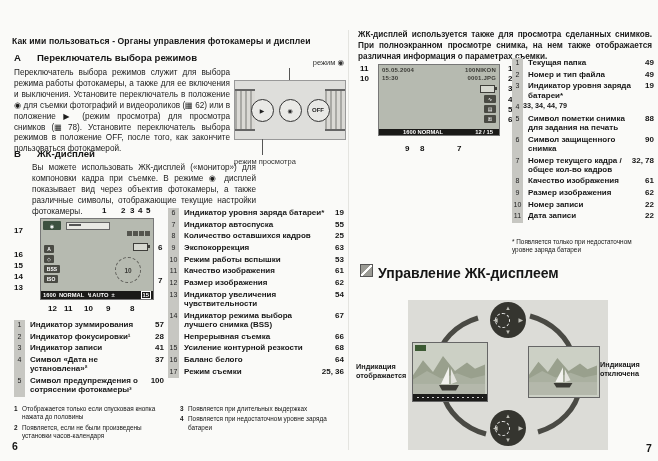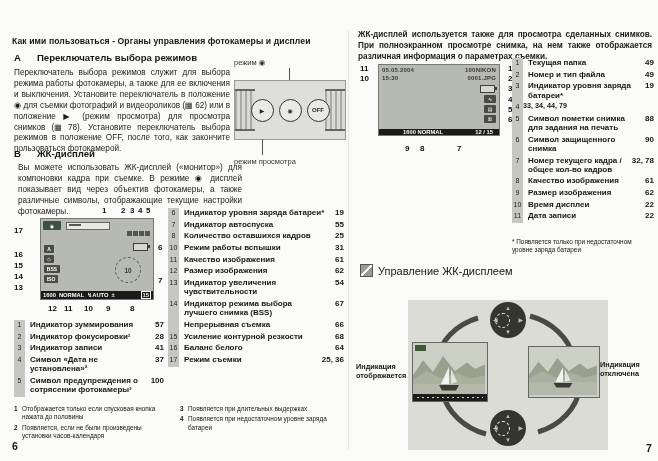--- a/index.html
+++ b/index.html
@@ -19,21 +19,21 @@
         background:linear-gradient(90deg,#c7c7c2 0,#c7c7c2 11px,rgba(0,0,0,0) 11px)}
   .row{display:flex;margin-bottom:2.5px}
   .n{flex:0 0 11px;text-align:center;font-size:7px;color:#222;padding-top:1px}
   .l{flex:1;font-weight:bold;padding:0 3px 0 5px}
   .p{font-weight:bold;white-space:nowrap;text-align:right;min-width:14px}
   .fn{position:absolute;font-size:6.4px;line-height:1.3}
   .fnrow{display:flex;margin-bottom:2px}
   .fnn{flex:0 0 8px;font-weight:bold}
   
   .dialwrap{position:absolute;left:222px;top:22px;width:110px;height:116px}
-  .diallabel{position:absolute;width:100%;text-align:left;font-size:7.5px;color:#333}
+  .diallabel{position:absolute;width:100%;text-align:right;font-size:7.5px;color:#333}
   .vline{position:absolute;width:1px;background:#555}
   .dialbody{position:absolute;left:0;top:22px;width:110px;height:58px;background:#dededb;
             border:1px solid #999;display:flex;align-items:center;justify-content:center;gap:5px}
   .stripe{position:absolute;top:8px;bottom:8px;width:20px;
           background:repeating-linear-gradient(90deg,#a9a9a5 0 2px,#dad9d5 2px 5px);border-top:2px solid #666;border-bottom:2px solid #666}
   .dialbtn{width:21px;height:21px;border:1.6px solid #333;border-radius:50%;background:#e9e9e6;
            display:flex;align-items:center;justify-content:center;font-size:6px;font-weight:bold;color:#222;z-index:2}
   
   .lcd{position:absolute;background:#b6bab0;border:1px solid #777}
   .sbar{position:absolute;left:0;right:0;bottom:0;background:#1a1a18;color:#fff;
@@ -46,21 +46,21 @@
   .timer{position:absolute;width:24px;height:24px;border:1px dashed #5d5d58;border-radius:50%;
          display:flex;align-items:center;justify-content:center;font-size:6.5px;font-weight:bold;color:#3c3c38}
   .zoombar{position:absolute;height:6px;background:#e9e9e4;border:1px solid #666}
   .zoombar::after{content:"";position:absolute;left:2px;top:1px;width:12px;height:2px;background:#555}
   .sq{width:5px;height:5px;background:#54554e;display:inline-block;margin-left:1px}
   .lcdtxt{position:absolute;font-size:6px;font-weight:bold;color:#3a3a35;letter-spacing:.2px}
   .fnum{border:1px solid #fff;padding:0 1px}
   
   .noteicon{position:absolute;width:11px;height:11px;background:#9b9b95;border:1px solid #555;
             background-image:linear-gradient(135deg,rgba(0,0,0,0) 44%,#fff 44%,#fff 58%,rgba(0,0,0,0) 58%)}
-  .notetitle{position:absolute;font-size:11px;font-weight:normal}
+  .notetitle{position:absolute;font-size:14px;font-weight:bold}
   
   .cyclewrap{position:absolute;left:52px;top:272px;width:200px;height:150px;background:#dcdcd7}
   .selector{position:absolute;width:36px;height:36px;border-radius:50%;background:#35352f;z-index:3}
   .tri{position:absolute;color:#bdbdb5;font-size:6px;line-height:1}
   .tri.t{top:3px;left:50%;transform:translateX(-50%)}
   .tri.b{bottom:3px;left:50%;transform:translateX(-50%)}
   .tri.lf{left:3px;top:50%;transform:translateY(-50%)}
   .tri.rt{right:3px;top:50%;transform:translateY(-50%)}
   .ring{position:absolute;left:5px;top:11px;width:13px;height:13px;border:1px dashed #eee;border-radius:50%}
   .screen{position:absolute;border:1px solid #666;background:#ccd0c5;z-index:2}
@@ -95,21 +95,21 @@
       <div class="dialbtn">OFF</div>
     </div>
     <div class="vline" style="left:28px;top:81px;height:16px"></div>
     <div class="diallabel" style="top:99px;text-align:left">режим просмотра</div>
   </div>
 
   <div class="sect" style="left:2px;top:112px">
     <span>В</span>
     <span>ЖК-дисплей</span>
   </div>
-  <div class="para" style="left:6px;top:127px;width:224px">Вы можете использовать ЖК-дисплей («монитор») для компоновки кадра при съемке. В режиме ◉ дисплей показывает вид через объектив фотокамеры, а также различные символы, отображающие текущие настройки фотокамеры.</div>
+  <div class="para" style="left:20px;top:127px;width:224px">Вы можете использовать ЖК-дисплей («монитор») для компоновки кадра при съемке. В режиме ◉ дисплей показывает вид через объектив фотокамеры, а также различные символы, отображающие текущие настройки фотокамеры.</div>
 
   <div style="position:absolute;left:0;top:170px;width:162px;height:142px">
     <span class="co" style="left:90px;top:0">1</span>
     <span class="co" style="left:109px;top:0">2</span>
     <span class="co" style="left:118px;top:0">3</span>
     <span class="co" style="left:126px;top:0">4</span>
     <span class="co" style="left:134px;top:0">5</span>
     <span class="co" style="left:2px;top:20px">17</span>
     <span class="co" style="left:2px;top:44px">16</span>
     <span class="co" style="left:2px;top:55px">15</span>
@@ -155,23 +155,28 @@
         <span class="n">7</span>
         <span class="l">Индикатор автоспуска</span>
         <span class="p">55</span>
       </div>
     <div class="row">
         <span class="n">8</span>
         <span class="l">Количество оставшихся кадров</span>
         <span class="p">25</span>
       </div>
     <div class="row">
+        <span class="n">9</span>
+        <span class="l">Экспокоррекция</span>
+        <span class="p">63</span>
+      </div>
+    <div class="row">
         <span class="n">10</span>
         <span class="l">Режим работы вспышки</span>
-        <span class="p">31</span>
+        <span class="p">53</span>
       </div>
     <div class="row">
         <span class="n">11</span>
         <span class="l">Качество изображения</span>
         <span class="p">61</span>
       </div>
     <div class="row">
         <span class="n">12</span>
         <span class="l">Размер изображения</span>
         <span class="p">62</span>
@@ -332,21 +337,21 @@
         <span class="l">Качество изображения</span>
         <span class="p">61</span>
       </div>
     <div class="row">
         <span class="n">9</span>
         <span class="l">Размер изображения</span>
         <span class="p">62</span>
       </div>
     <div class="row">
         <span class="n">10</span>
-        <span class="l">Время дисплеи</span>
+        <span class="l">Номер записи</span>
         <span class="p">22</span>
       </div>
     <div class="row">
         <span class="n">11</span>
         <span class="l">Дата записи</span>
         <span class="p">22</span>
       </div>
   </div>
 
   <div class="fn" style="left:156px;top:210px;width:142px">* Появляется только при недостаточном уровне заряда батареи</div>

